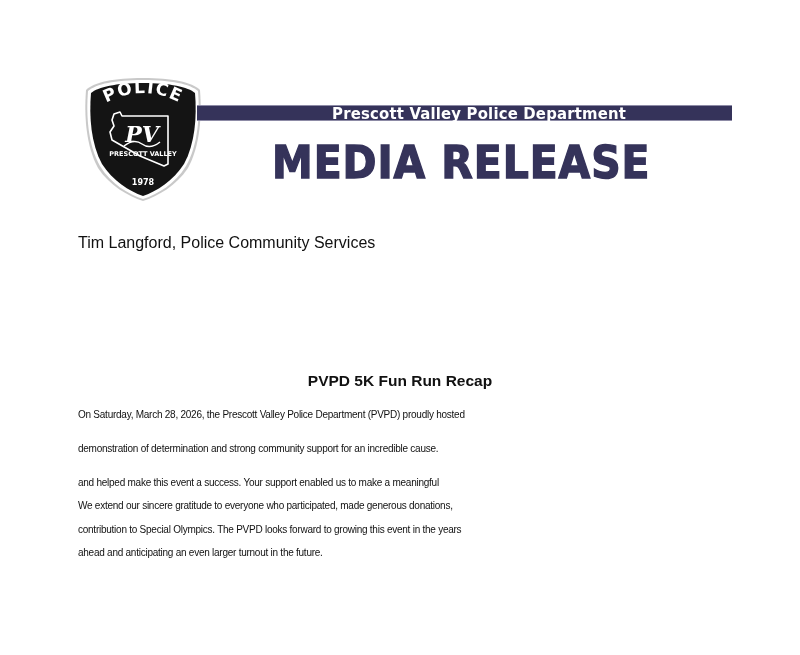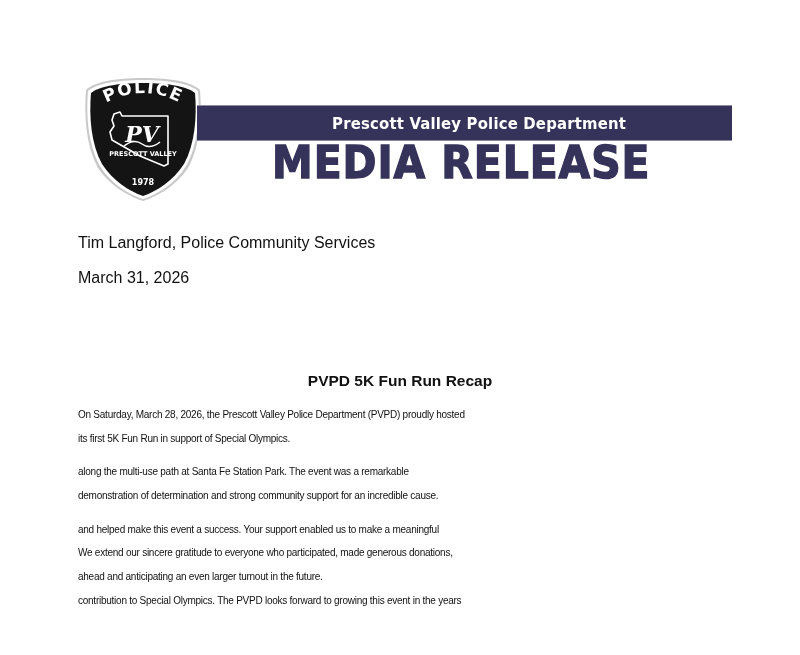--- a/index.html
+++ b/index.html
@@ -28,21 +28,21 @@
       top: 76px;
       width: 118px;
       height: 126px;
     }
     .badge svg { display: block; }
     .banner {
       position: absolute;
       left: 197px;
       top: 105px;
       width: 535px;
-      height: 36px;
+      height: 16px;
       background: #35335a;
       border-top: 1px solid #8d8ba6;
       border-bottom: 1px solid #8d8ba6;
       box-sizing: border-box;
       display: flex;
       align-items: center;
       justify-content: center;
     }
     .banner-text {
       color: #ffffff;
@@ -143,33 +143,30 @@
 
   <div class="banner">
     <span class="banner-text">Prescott Valley Police Department</span>
   </div>
 
   <div class="media-release">MEDIA RELEASE</div>
 </div>
 
 <div class="contact">
   <div class="contact-line">Tim Langford, Police Community Services</div>
-  <div class="contact-line">March 31, 2026</div>
 </div>
 
 <div class="release-title">PVPD 5K Fun Run Recap</div>
 
 <div class="body-text">
   <p class="para">
     <span class="para-line">On Saturday, March 28, 2026, the Prescott Valley Police Department (PVPD) proudly hosted</span>
-    <span class="para-line">its first 5K Fun Run in support of Special Olympics.</span>
   </p>
   <p class="para">
-    <span class="para-line">along the multi-use path at Santa Fe Station Park. The event was a remarkable</span>
     <span class="para-line">demonstration of determination and strong community support for an incredible cause.</span>
   </p>
   <p class="para">
     <span class="para-line">and helped make this event a success. Your support enabled us to make a meaningful</span>
     <span class="para-line">We extend our sincere gratitude to everyone who participated, made generous donations,</span>
+    <span class="para-line">contribution to Special Olympics. The PVPD looks forward to growing this event in the years</span>
     <span class="para-line">ahead and anticipating an even larger turnout in the future.</span>
-    <span class="para-line">contribution to Special Olympics. The PVPD looks forward to growing this event in the years</span>
   </p>
 </div>
 
 </body></html>

